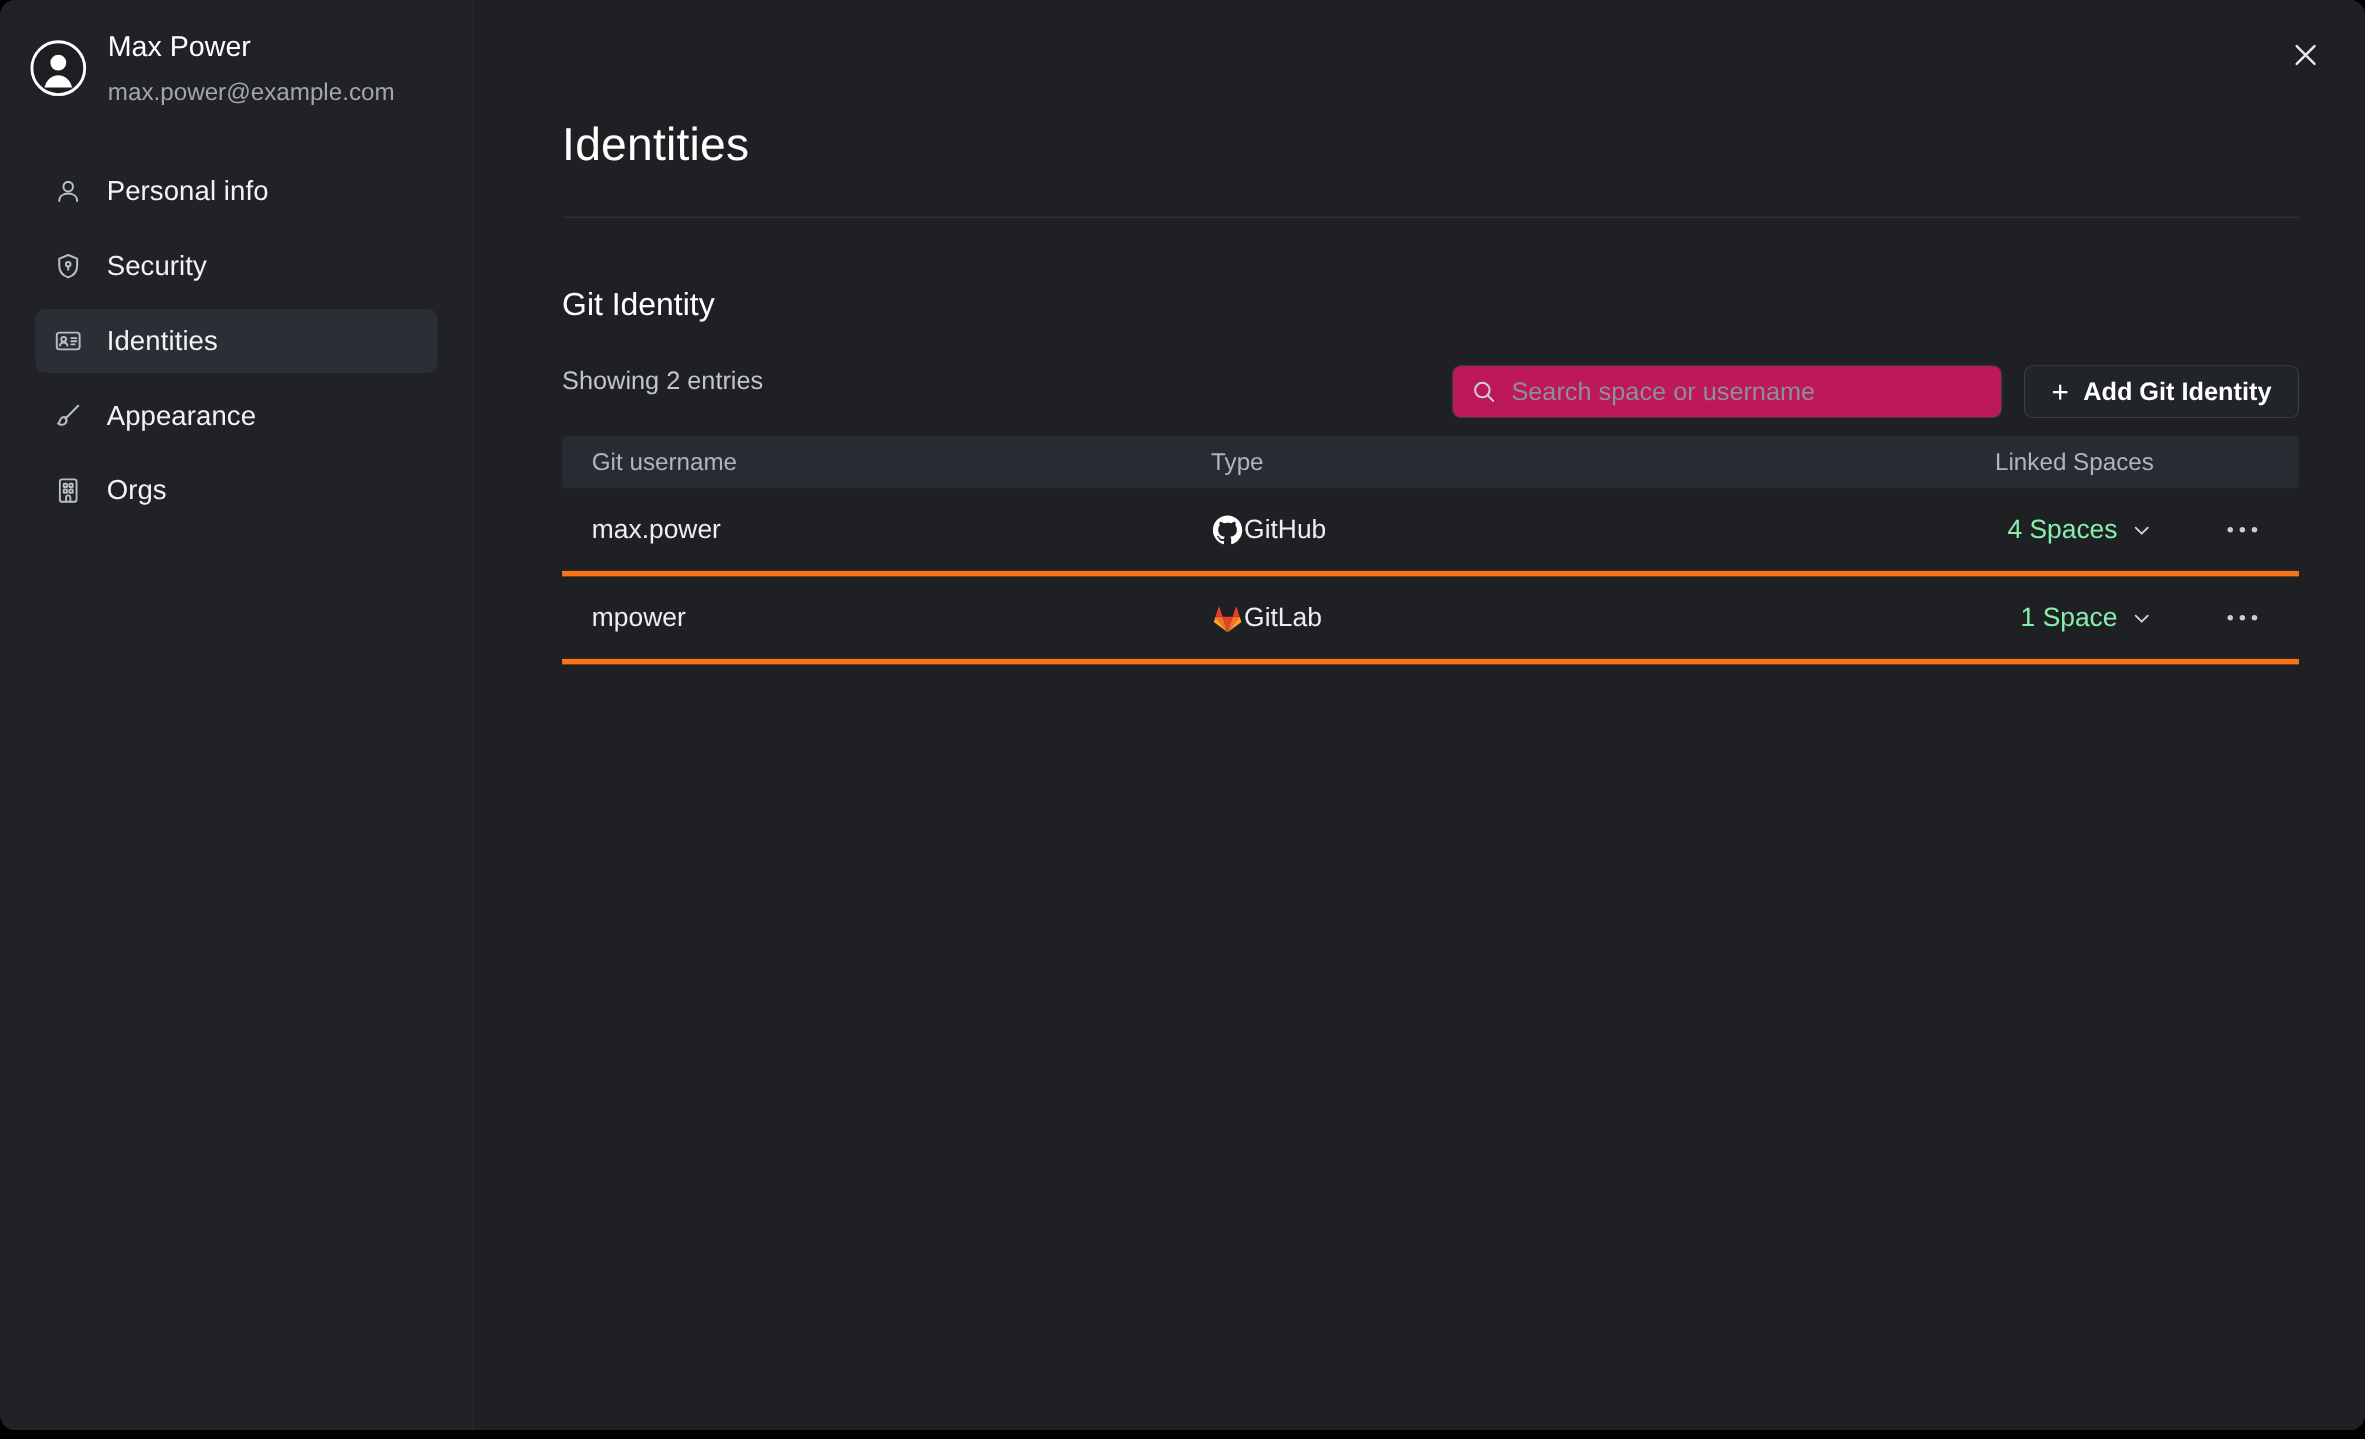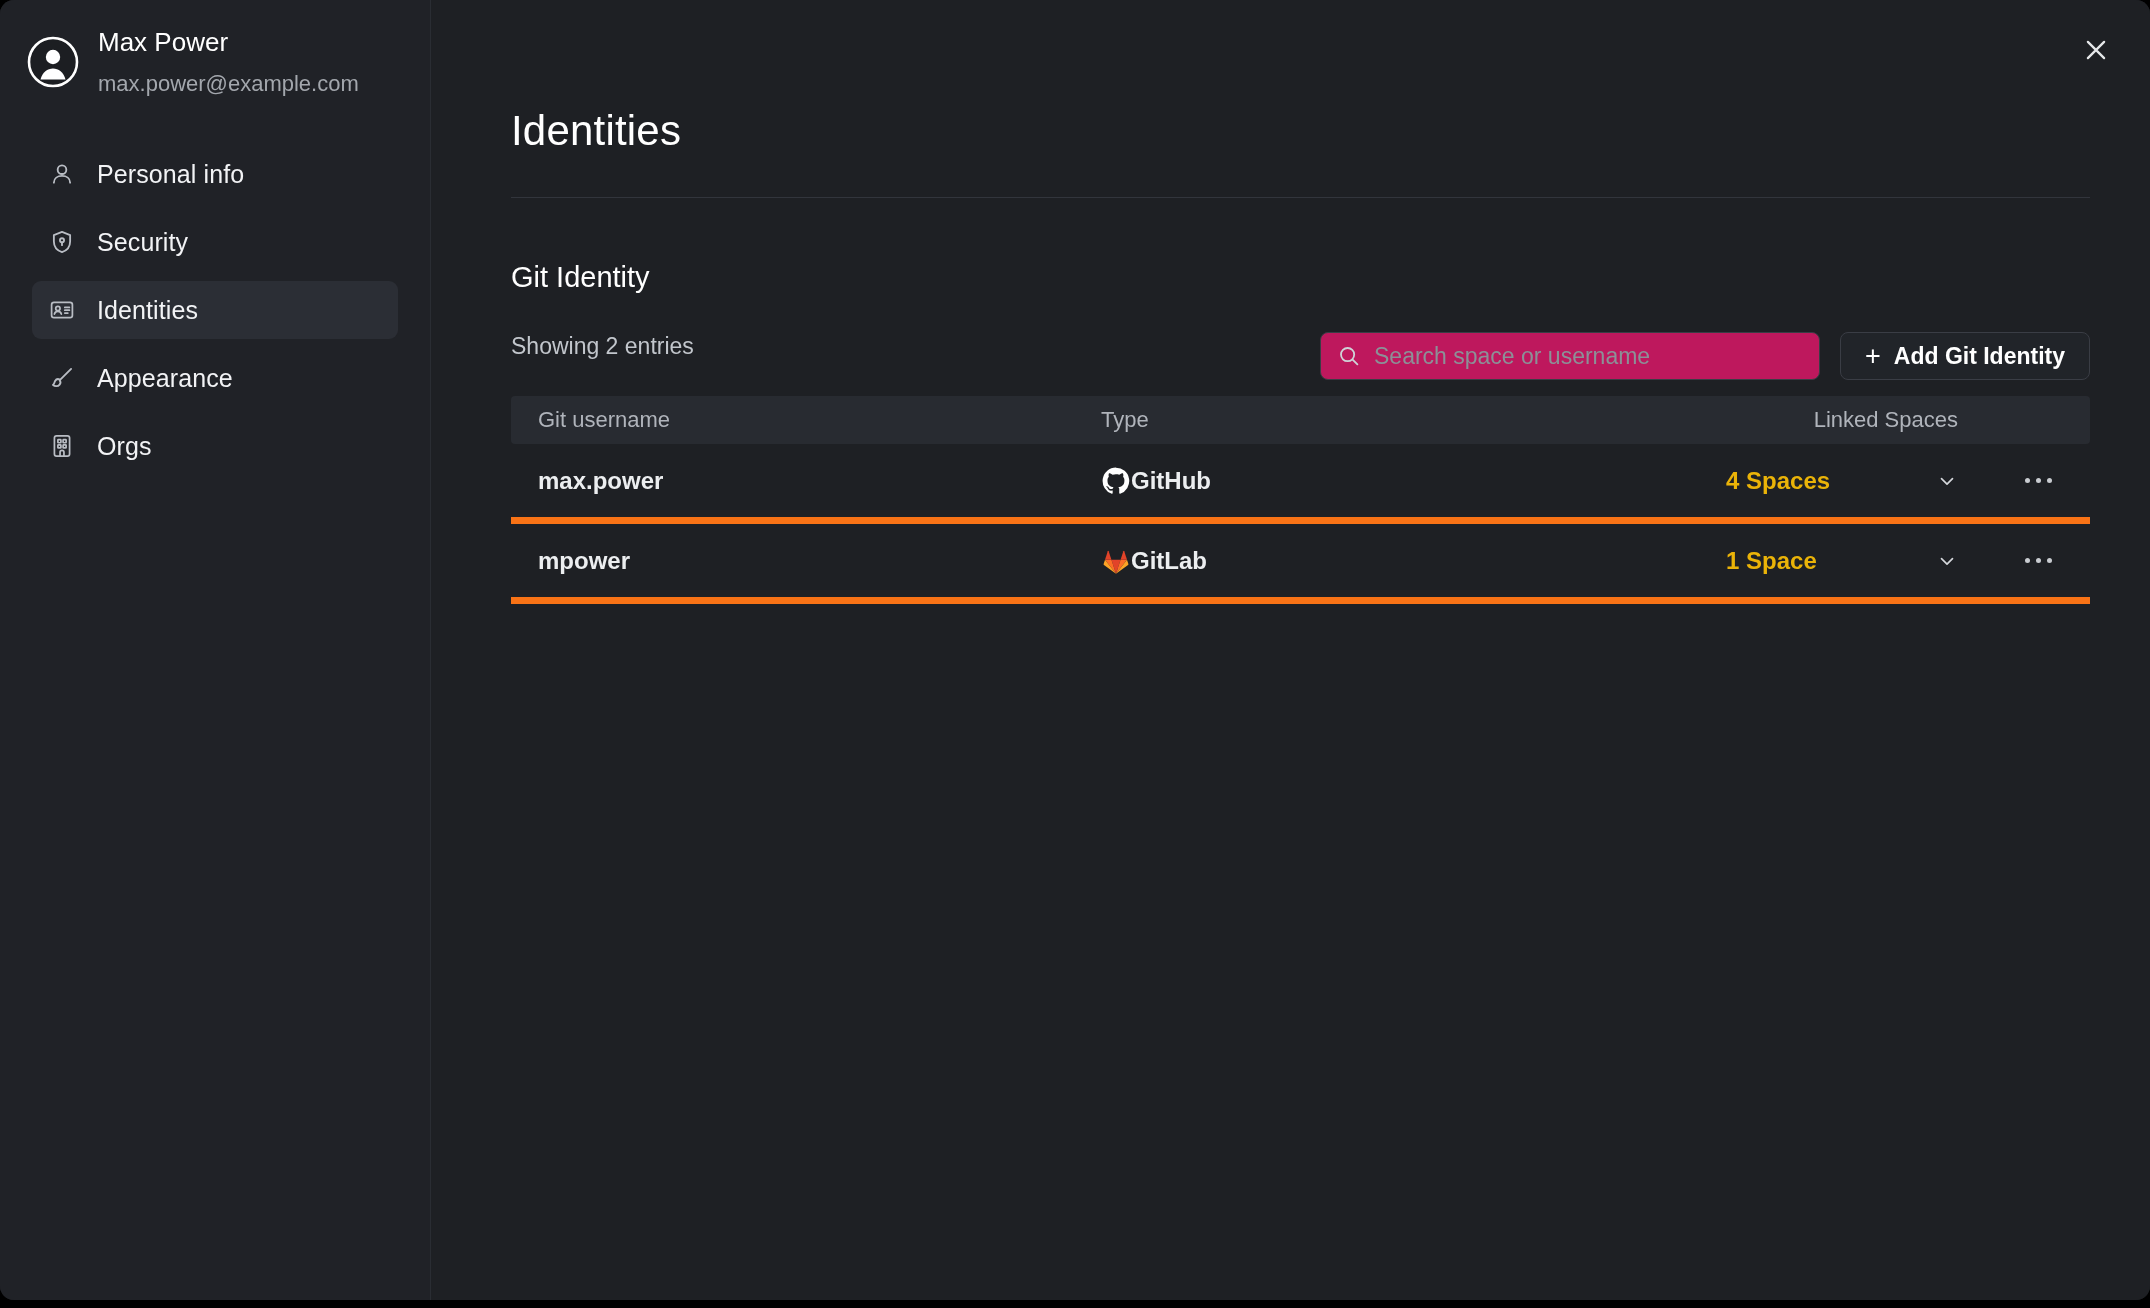--- a/index.html
+++ b/index.html
@@ -218,22 +218,21 @@
 
   .col-user  { flex: 0 0 590px; padding-left: 27px; }
   .col-type  { flex: 0 0 625px; }
   .col-space { flex: 1 1 auto; text-align: right; padding-right: 28px; }
   .col-menu  { flex: 0 0 104px; }
 
   .trow {
     display: flex;
     align-items: center;
     height: 80px;
-    border-bottom: 7px solid #f97316;
-    font-weight: bold;
+    border-bottom: 5px solid #f97316;
   }
 
   .cell-user {
     color: #eceef0;
     font-size: 24px;
     line-height: 28px;
   }
 
   .cell-type {
     display: flex;
@@ -241,23 +240,23 @@
     gap: 0;
     color: #eceef0;
     font-size: 24px;
     line-height: 28px;
   }
   .cell-type .brand-icon { width: 30px; height: 30px; flex: 0 0 30px; display: block; }
 
   .cell-space {
     display: flex;
     align-items: center;
-    justify-content: space-between;
+    justify-content: flex-end;
     gap: 11px;
-    color: #eab308;
+    color: #86efac;
     font-size: 24px;
     line-height: 28px;
     cursor: pointer;
   }
   .cell-space svg { display: block; color: #d4d7db; }
 
   .menu-btn {
     width: 56px; height: 56px;
     display: flex;
     align-items: center;

